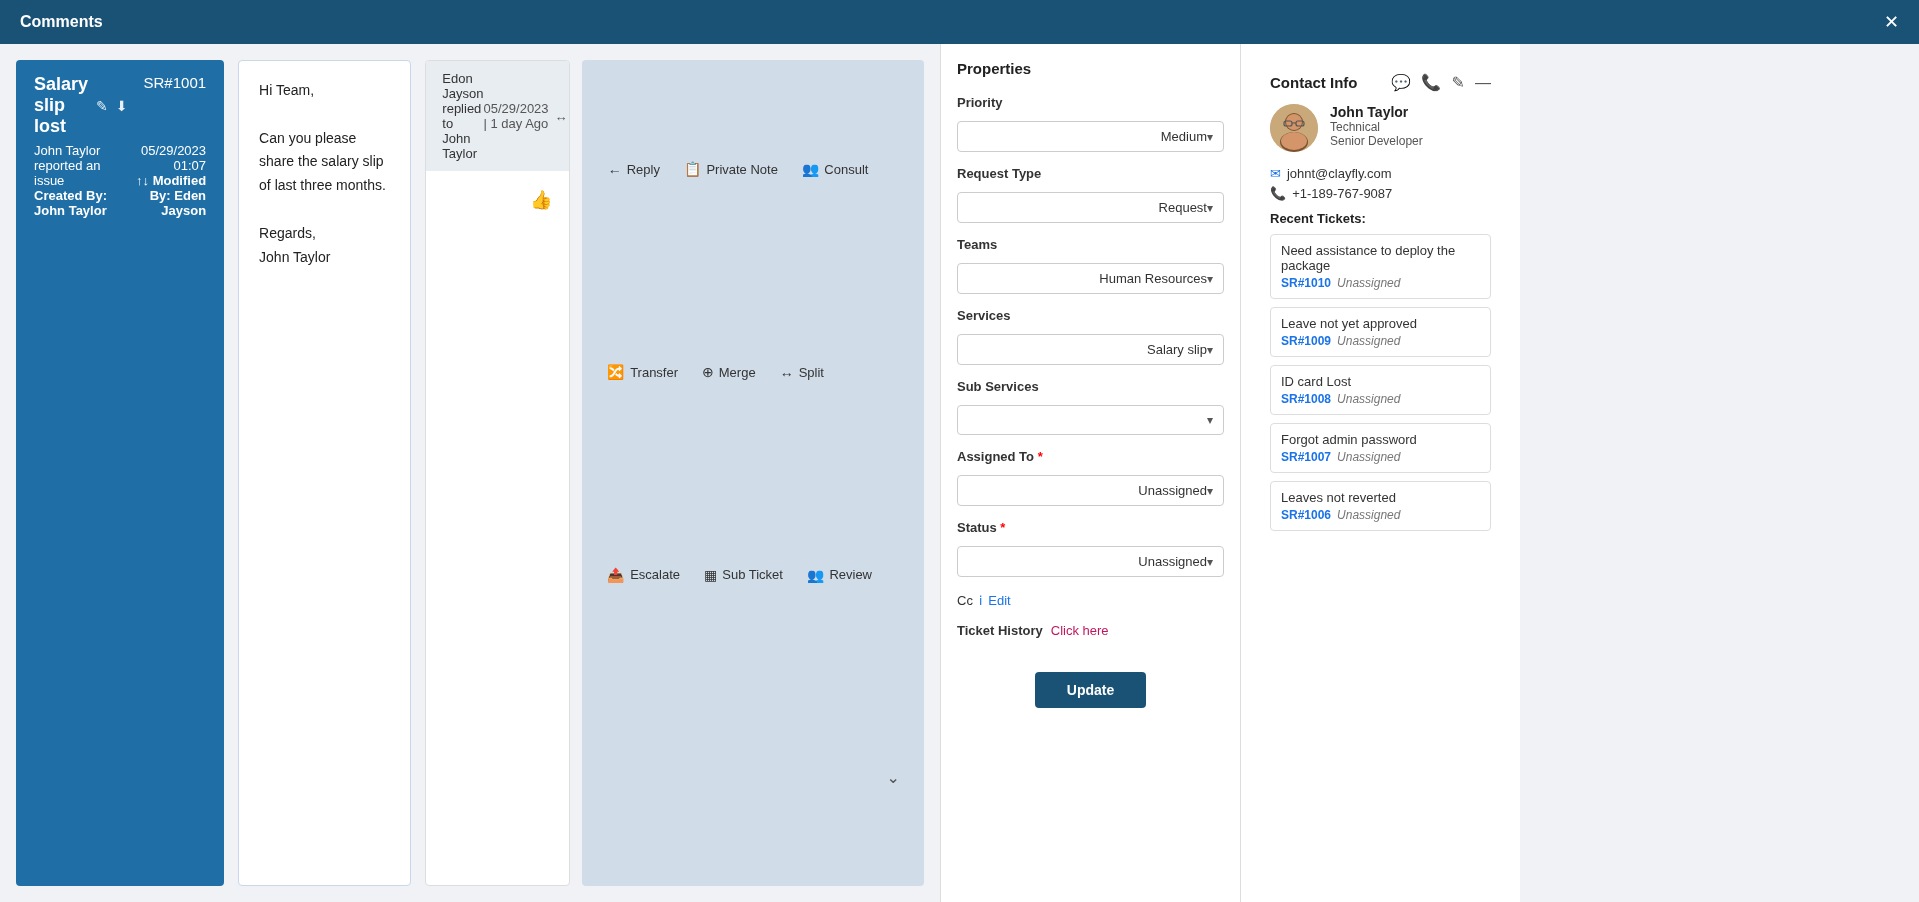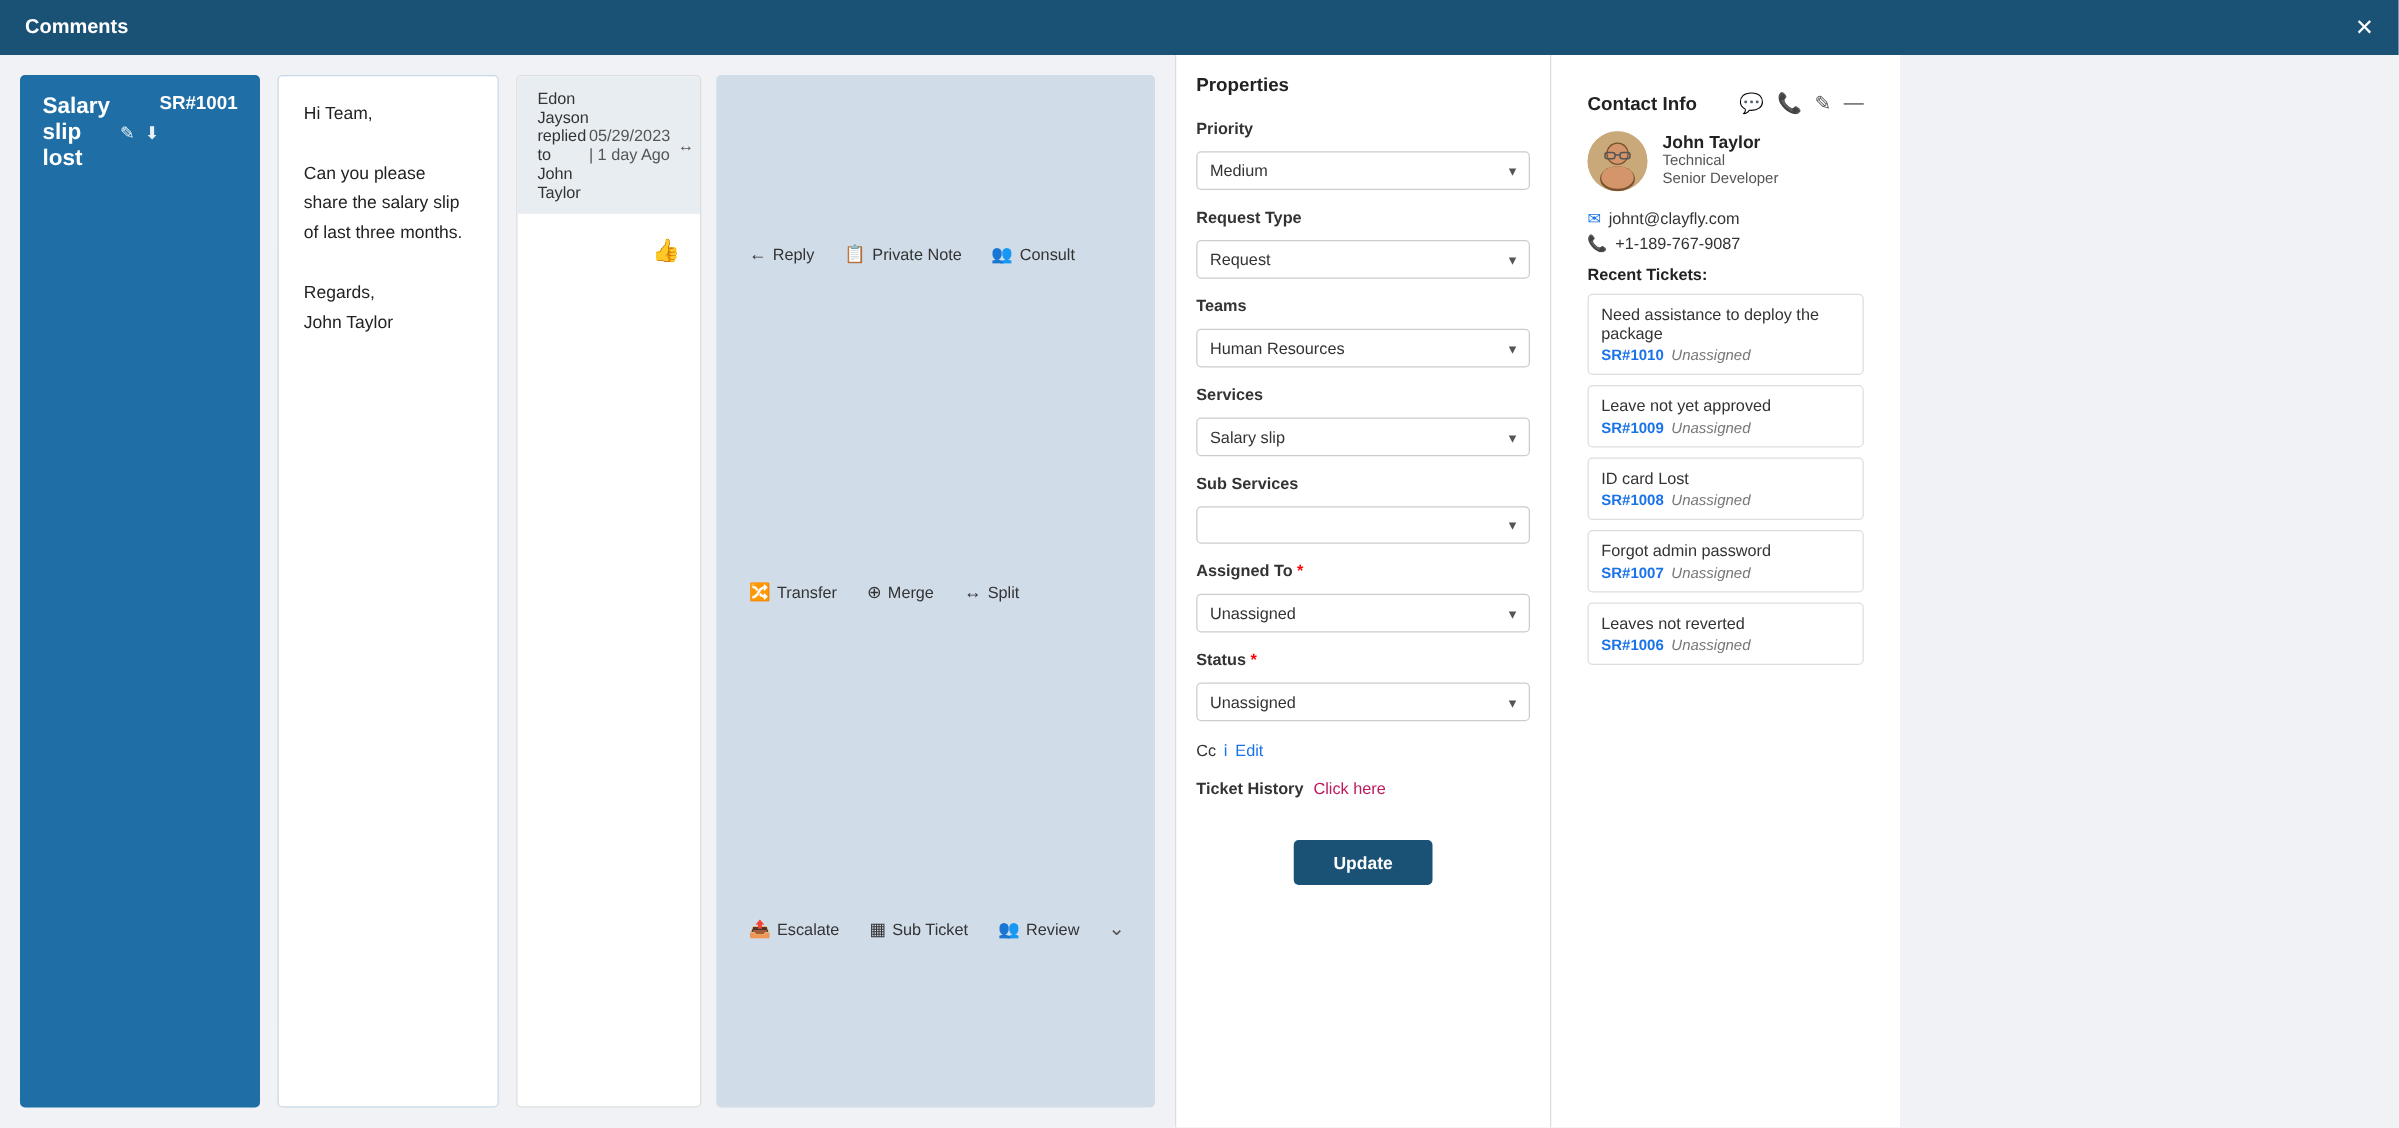--- a/index.html
+++ b/index.html
@@ -44,21 +44,21 @@
     }
     .ticket-header-top {
       display: flex;
       justify-content: space-between;
       align-items: flex-start;
       margin-bottom: 6px;
     }
     .ticket-title-left { display: flex; align-items: center; gap: 8px; }
     .ticket-title { font-size: 18px; font-weight: 700; }
     .ticket-icon { font-size: 14px; opacity: 0.9; cursor: pointer; }
-    .ticket-id { font-size: 15px; font-weight: 700; }
+    .ticket-id { font-size: 15px; font-weight: 400; margin-left: 16px; }
     .ticket-meta-right { text-align: right; font-size: 13px; }
     .ticket-meta-bottom {
       display: flex;
       justify-content: space-between;
       align-items: center;
       margin-top: 2px;
     }
     .created-by { font-size: 13px; }
     .created-by span { font-weight: 600; }
     .modified-by { font-size: 13px; }
@@ -159,21 +159,21 @@
     .prop-select {
       width: 100%;
       border: 1px solid #ccc;
       border-radius: 4px;
       padding: 7px 10px;
       font-size: 13px;
       background: white;
       color: #333;
       display: flex;
       align-items: center;
-      justify-content: space-between;
+      justify-content: flex-end;
       cursor: pointer;
     }
     .prop-select .chevron { color: #555; font-size: 12px; }
     .prop-section { display: flex; flex-direction: column; gap: 6px; }
 
     .cc-row { display: flex; align-items: center; gap: 6px; font-size: 13px; color: #333; }
     .cc-info { color: #1a73e8; cursor: pointer; font-size: 13px; }
     .cc-edit { color: #1a73e8; cursor: pointer; font-size: 13px; font-weight: 500; }
 
     .ticket-history { display: flex; align-items: center; gap: 8px; font-size: 13px; font-weight: 600; color: #333; }
@@ -257,20 +257,34 @@
 
     <div class="ticket-header">
       <div class="ticket-header-top">
         <div class="ticket-title-left">
           <span class="ticket-title">Salary slip lost</span>
           <span class="ticket-icon">✎</span>
           <span class="ticket-icon">⬇</span>
         </div>
         <span class="ticket-id">SR#1001</span>
       </div>
+      <div class="ticket-meta-bottom">
+        <div>
+          <div style="font-size:13px;">John Taylor reported an issue</div>
+          <div class="created-by">
+            <span>Created By:</span> <span>John Taylor</span>
+          </div>
+        </div>
+        <div class="ticket-meta-right">
+          <div>05/29/2023 01:07</div>
+          <div class="modified-by">
+            <span style="font-size:13px;">↑↓ </span><span>Modified By:</span> <span>Eden Jayson</span>
+          </div>
+        </div>
+      </div>
     </div>
 
     <div class="original-message">
       <div style="white-space:pre-line;">Hi Team,
 
 Can you please share the salary slip of last three months.
 
 Regards,
 John Taylor</div>
     </div>

